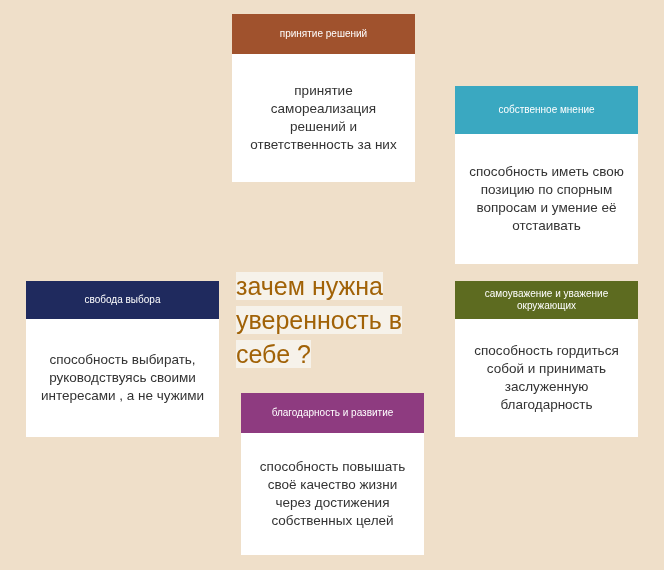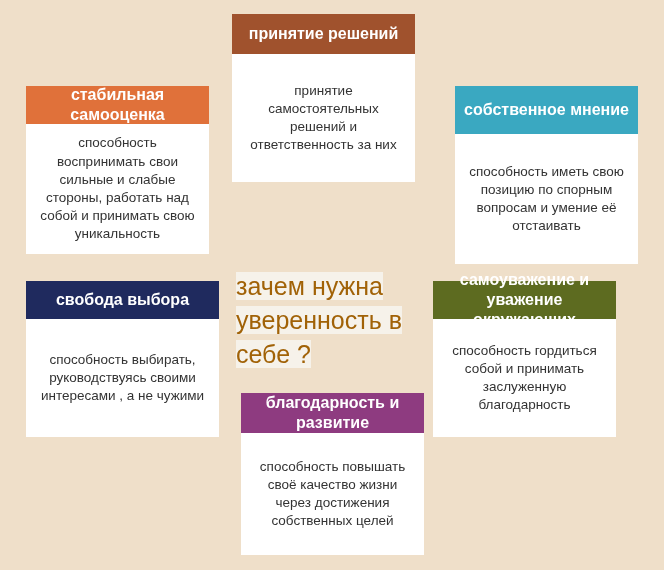--- a/index.html
+++ b/index.html
@@ -19,22 +19,22 @@
     left: 0; top: 0;
     width: 664px;
     height: 570px;
   }
   .card {
     position: absolute;
     box-sizing: border-box;
   }
   .card-header {
     color: #ffffff;
-    font-weight: bold;
-    font-size: 16px;
+    font-weight: normal;
+    font-size: 10px;
     text-align: center;
     display: flex;
     align-items: center;
     justify-content: center;
     padding: 4px 8px;
     box-sizing: border-box;
     line-height: 1.25;
   }
   .card-body {
     background: #ffffff;
@@ -72,44 +72,40 @@
   #card-self-esteem .card-body   { height: 130px; }
 
   #card-own-opinion      { left: 455px; top: 86px;  width: 183px; }
   #card-own-opinion .card-header { height: 48px; }
   #card-own-opinion .card-body   { height: 130px; }
 
   #card-freedom          { left: 26px;  top: 281px; width: 193px; }
   #card-freedom .card-header { height: 38px; }
   #card-freedom .card-body   { height: 118px; }
 
-  #card-respect          { left: 433px; top: 281px; width: 183px; }
+  #card-respect          { left: 455px; top: 281px; width: 183px; }
   #card-respect .card-header { height: 38px; }
   #card-respect .card-body   { height: 118px; }
 
   #card-selfreal         { left: 241px; top: 393px; width: 183px; }
   #card-selfreal .card-header { height: 40px; }
   #card-selfreal .card-body   { height: 122px; }
 
   #center-question { left: 236px; top: 270px; width: 195px; }
 </style>
 </head>
 <body style="background: rgb(239, 223, 201);">
 
 <div class="canvas">
 
   <div class="card" id="card-decisions">
     <div class="card-header" style="background: rgb(160, 82, 45);">принятие решений</div>
-    <div class="card-body">принятие самостоятельных решений и ответственность за них</div>
+    <div class="card-body">принятие самореализация решений и ответственность за них</div>
   </div>
 
-  <div class="card" id="card-self-esteem">
-    <div class="card-header" style="background: rgb(224, 113, 58);">стабильная самооценка</div>
-    <div class="card-body">способность воспринимать свои сильные и слабые стороны, работать над собой и принимать свою уникальность</div>
-  </div>
 
   <div class="card" id="card-own-opinion">
     <div class="card-header" style="background: rgb(58, 168, 193);">собственное мнение</div>
     <div class="card-body">способность иметь свою позицию по спорным вопросам и умение её отстаивать</div>
   </div>
 
   <div class="card" id="card-freedom">
     <div class="card-header" style="background: rgb(31, 42, 94);">свобода выбора</div>
     <div class="card-body">способность выбирать, руководствуясь своими интересами , а не чужими</div>
   </div>

